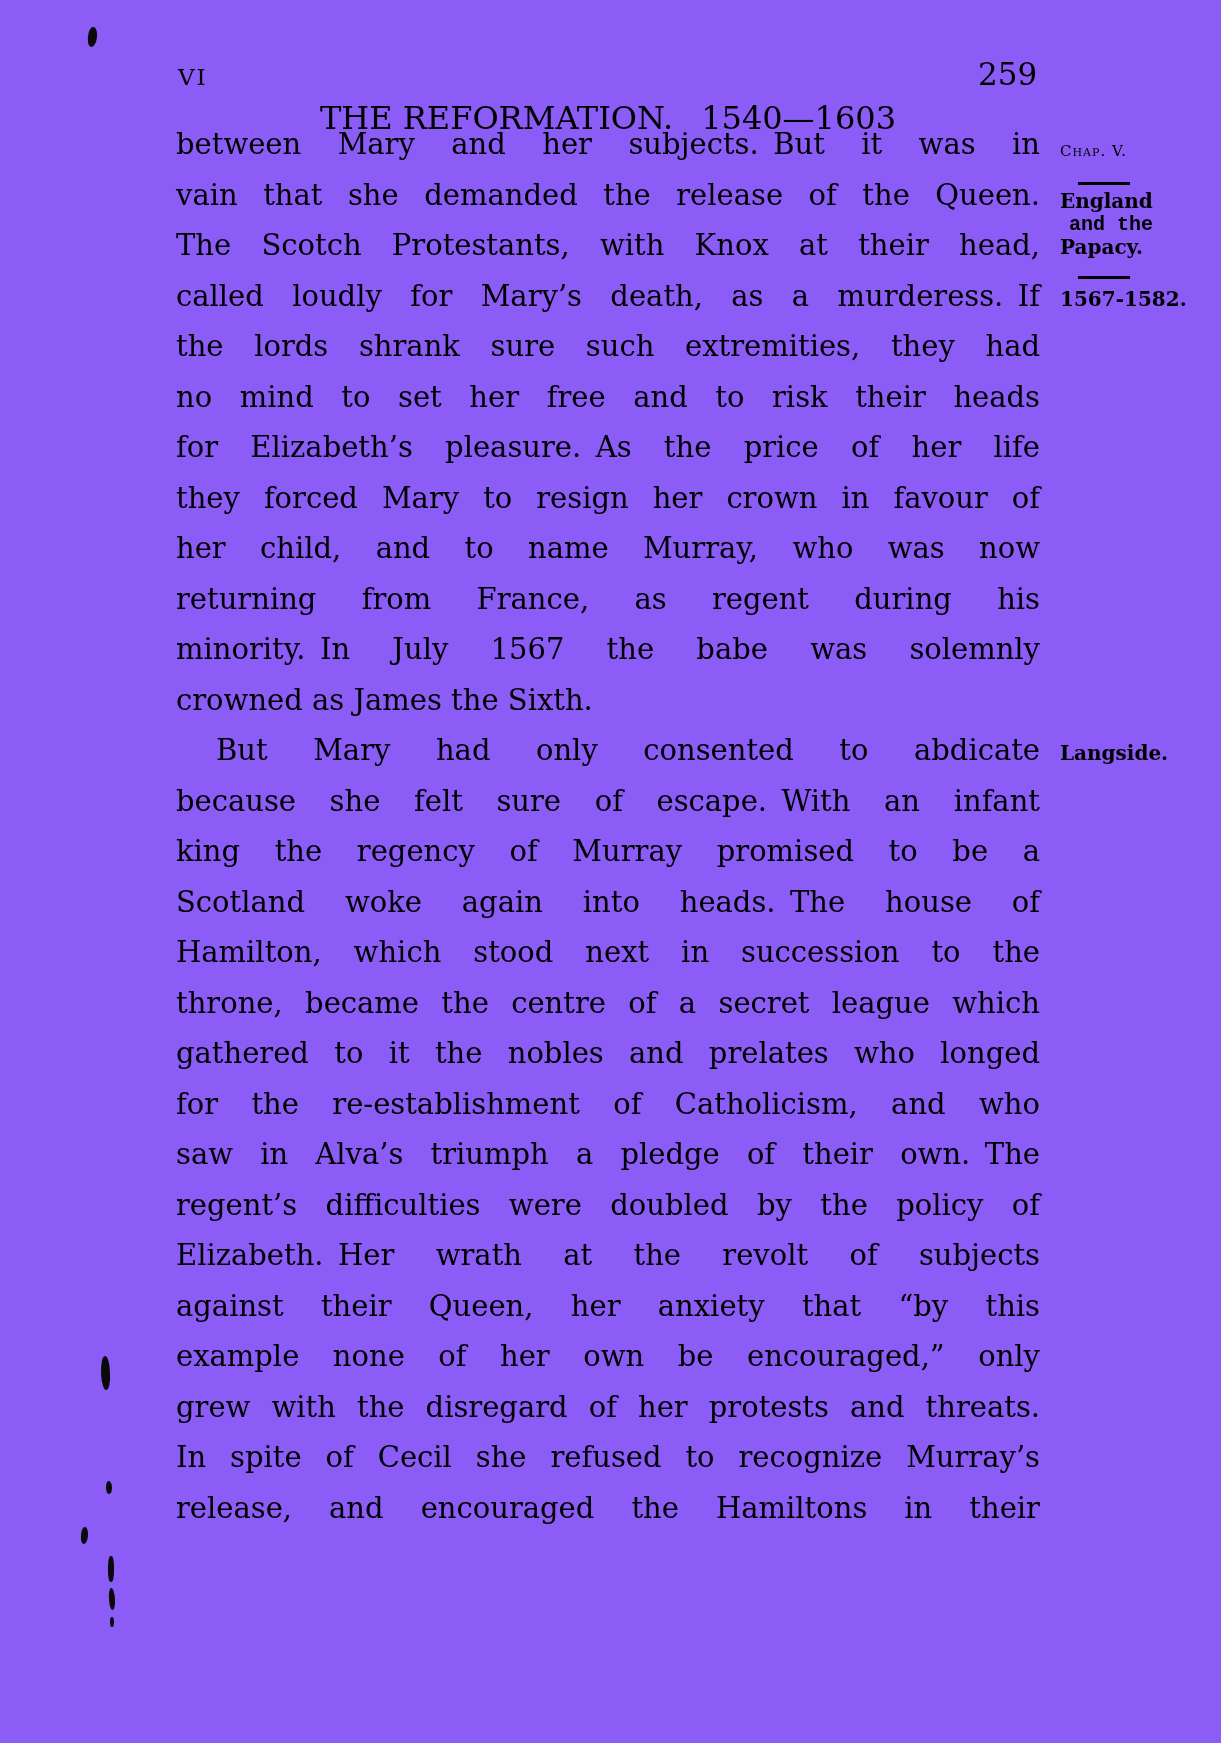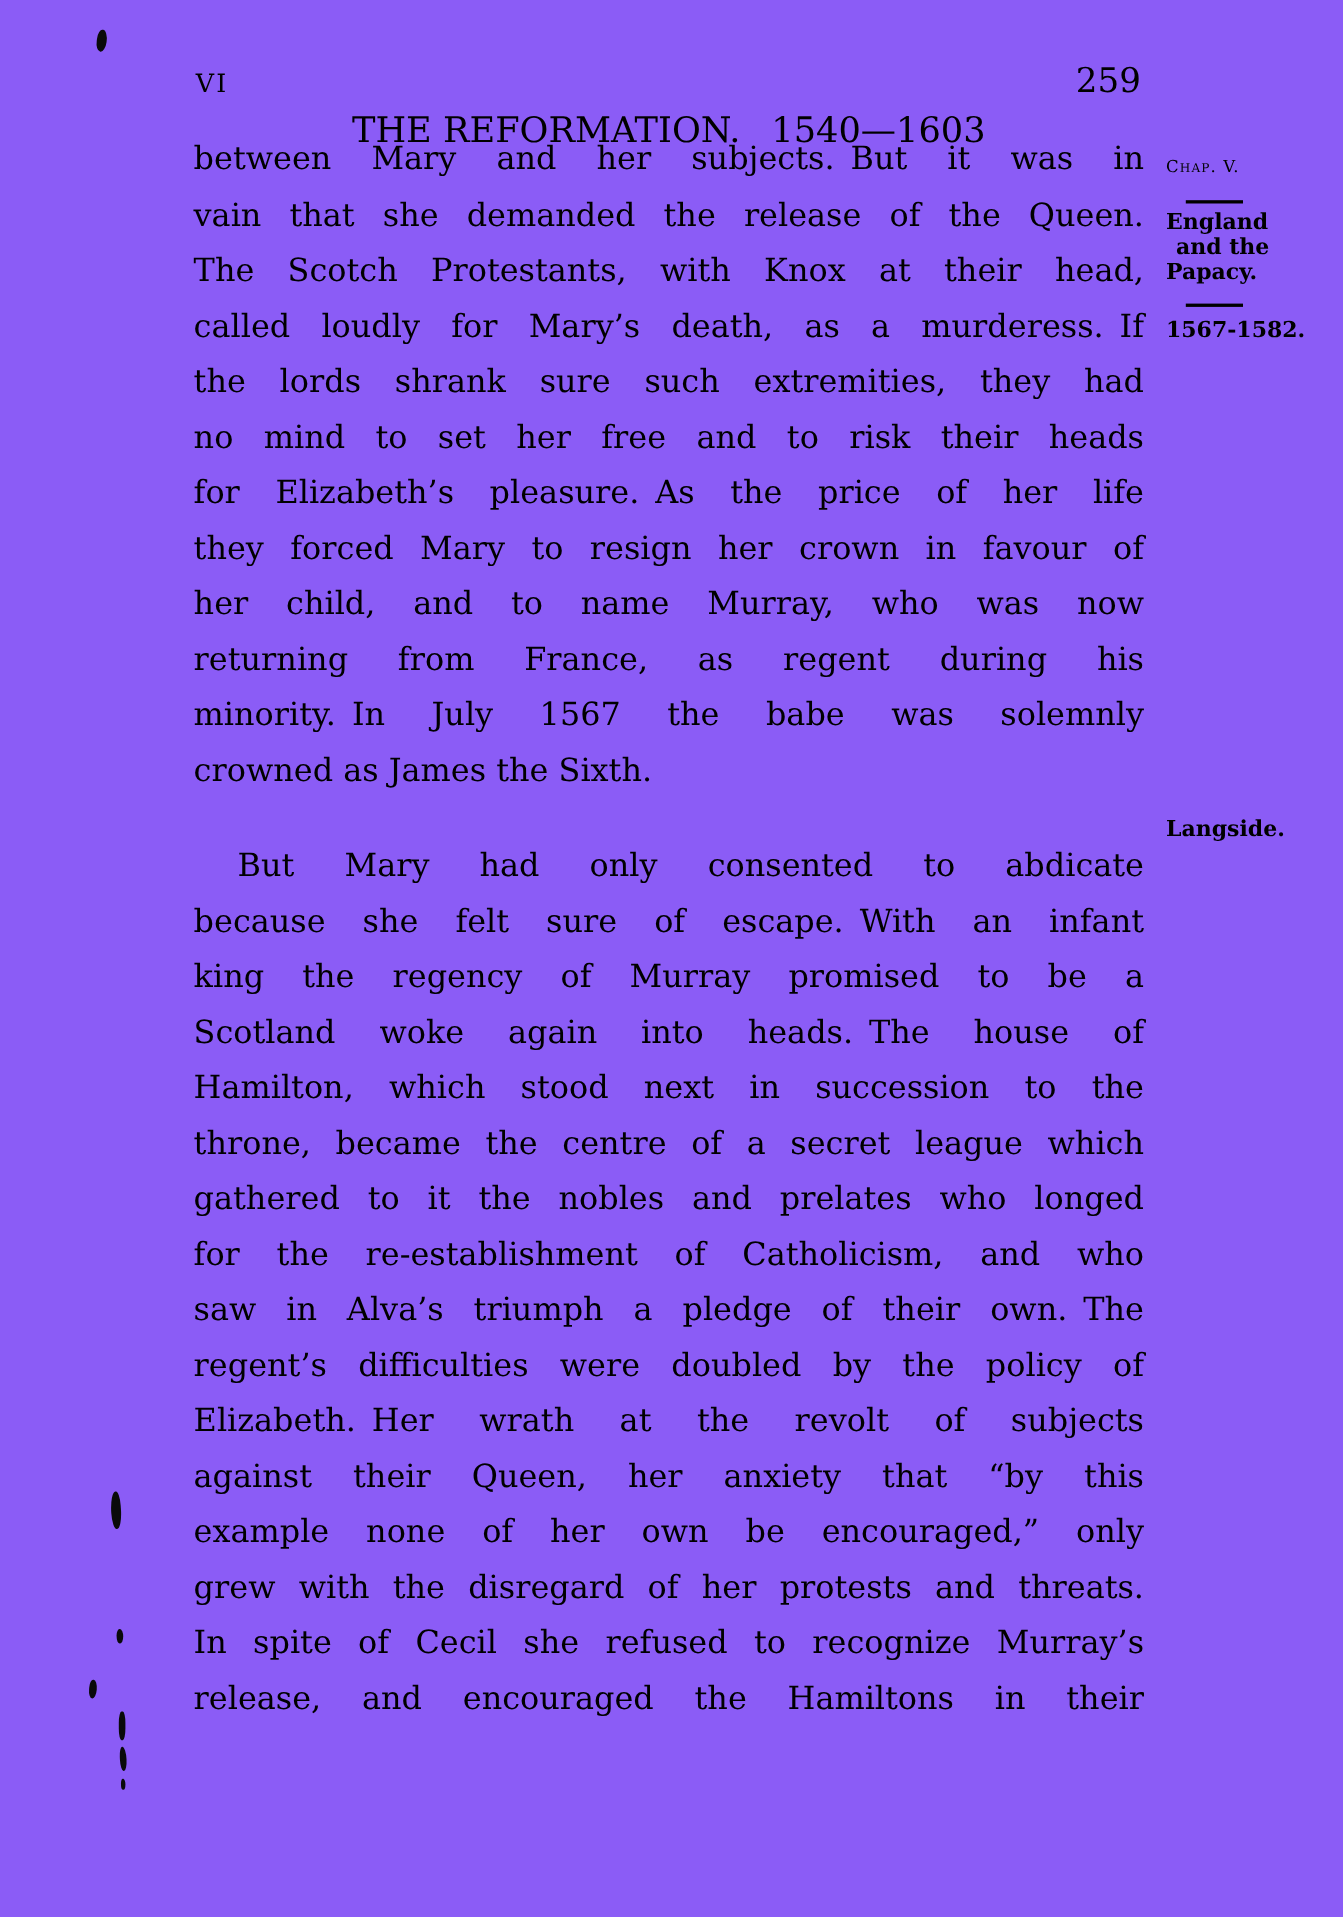--- a/index.html
+++ b/index.html
@@ -29,33 +29,33 @@
     position:absolute;left:176px;top:119px;width:864px;
     font-size:29px;line-height:50.5px;
   }
   .line{
     text-align:justify;
     text-align-last:justify;
     white-space:normal;
     height:50.5px;
   }
   .line.endpara{text-align-last:left;}
-  .line.indent{text-indent:40px;margin-top:36px;}
+  .line.indent{text-indent:40px;}
 
   
   .margin-note{
     position:absolute;left:1060px;width:150px;
     font-size:20px;line-height:23px;font-weight:bold;
   }
   .note-chapter{
     top:140px;font-weight:normal;font-size:15px;
     font-variant:small-caps;letter-spacing:1px;
   }
   .note-section{top:190px;}
-  .note-section .ml2{padding-left:9px;}
+  .note-section .ml2{padding-left:9px;font-family:Liberation Mono, monospace;}
   .note-dates{top:288px;}
   .note-event{top:742px;}
   .margin-rule{
     position:absolute;left:1078px;width:52px;height:3px;background:#000;
   }
   .rule-1{top:182px;}
   .rule-2{top:276px;}
 
   
   .speck{position:absolute;background:#0a0a0a;border-radius:45% 55% 50% 50%;}

